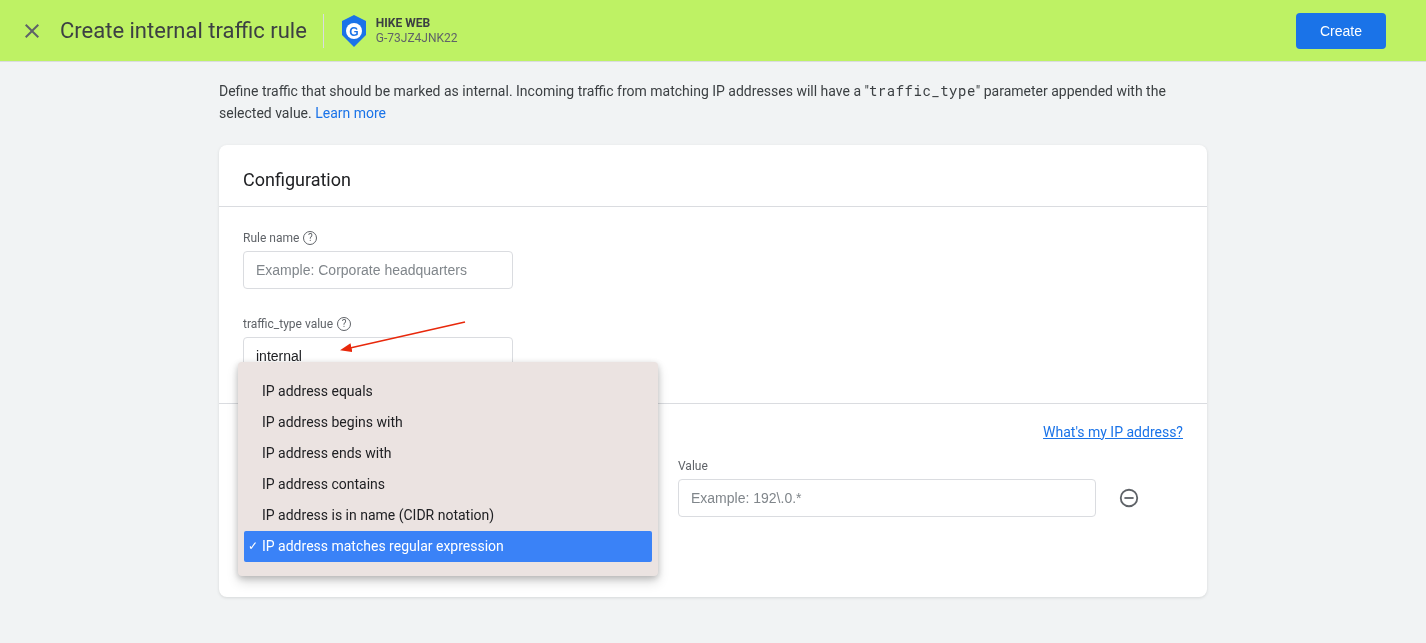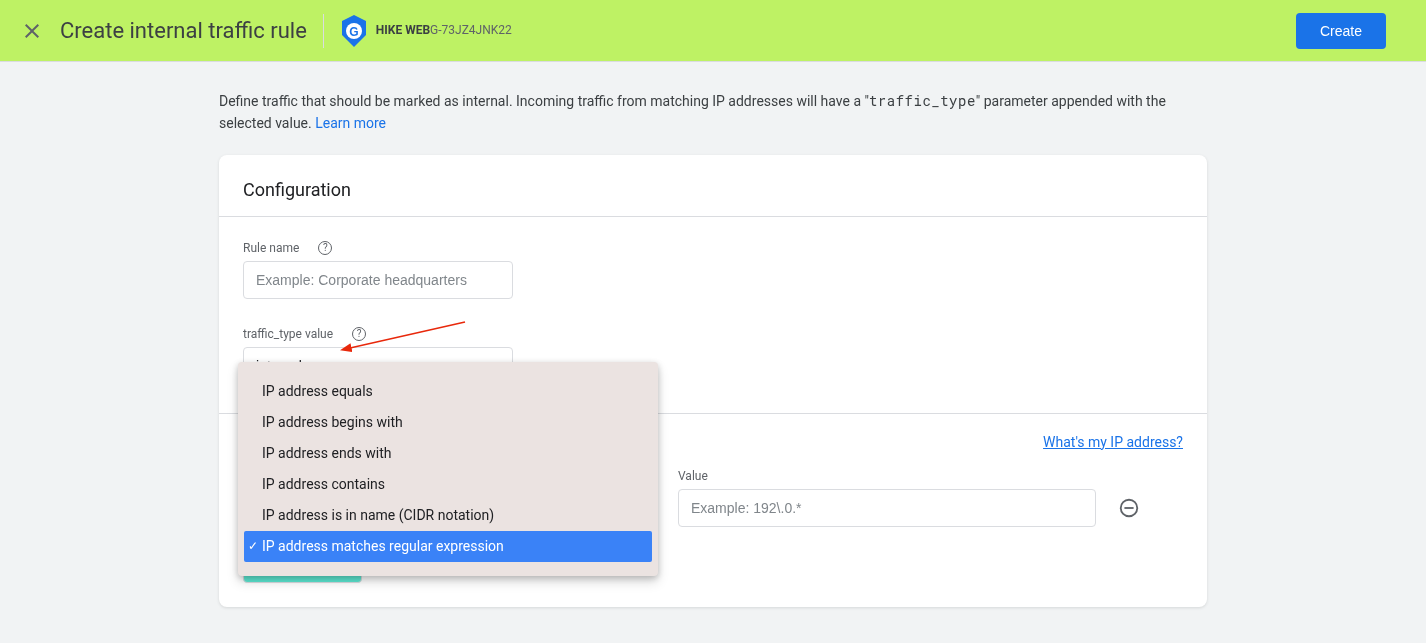--- a/index.html
+++ b/index.html
@@ -47,20 +47,21 @@
     }
     .tag-icon {
       width: 28px;
       height: 32px;
       display: flex;
       align-items: center;
       justify-content: center;
     }
     .property-info {
       display: flex;
+      flex-direction: column;
       line-height: 1.2;
     }
     .property-name {
       font-size: 12px;
       font-weight: 700;
       color: #3c4043;
     }
     .property-id {
       font-size: 12px;
       color: #5f6368;
@@ -72,22 +73,21 @@
       color: #fff;
       border: none;
       border-radius: 4px;
       padding: 10px 24px;
       font-size: 14px;
       font-weight: 500;
       cursor: pointer;
     }
     .content {
       width: 988px;
-      margin: 0 auto;
-      padding-top: 28px;
+      margin: 18px auto;
     }
     .description {
       font-size: 14px;
       color: #3c4043;
       line-height: 1.6;
       margin-bottom: 20px;
     }
     .description code {
       font-family: 'Roboto Mono', monospace;
       font-size: 14px;
@@ -114,21 +114,21 @@
     .card-divider {
       height: 1px;
       background: #dadce0;
       margin: 0 -24px 24px -24px;
     }
     .field-label {
       font-size: 12px;
       color: #5f6368;
       display: flex;
       align-items: center;
-      gap: 19px;
+      gap: 4px;
       margin-bottom: 6px;
     }
     .help-icon {
       width: 14px;
       height: 14px;
       border: 1px solid #5f6368;
       border-radius: 50%;
       display: inline-flex;
       align-items: center;
       justify-content: center;

